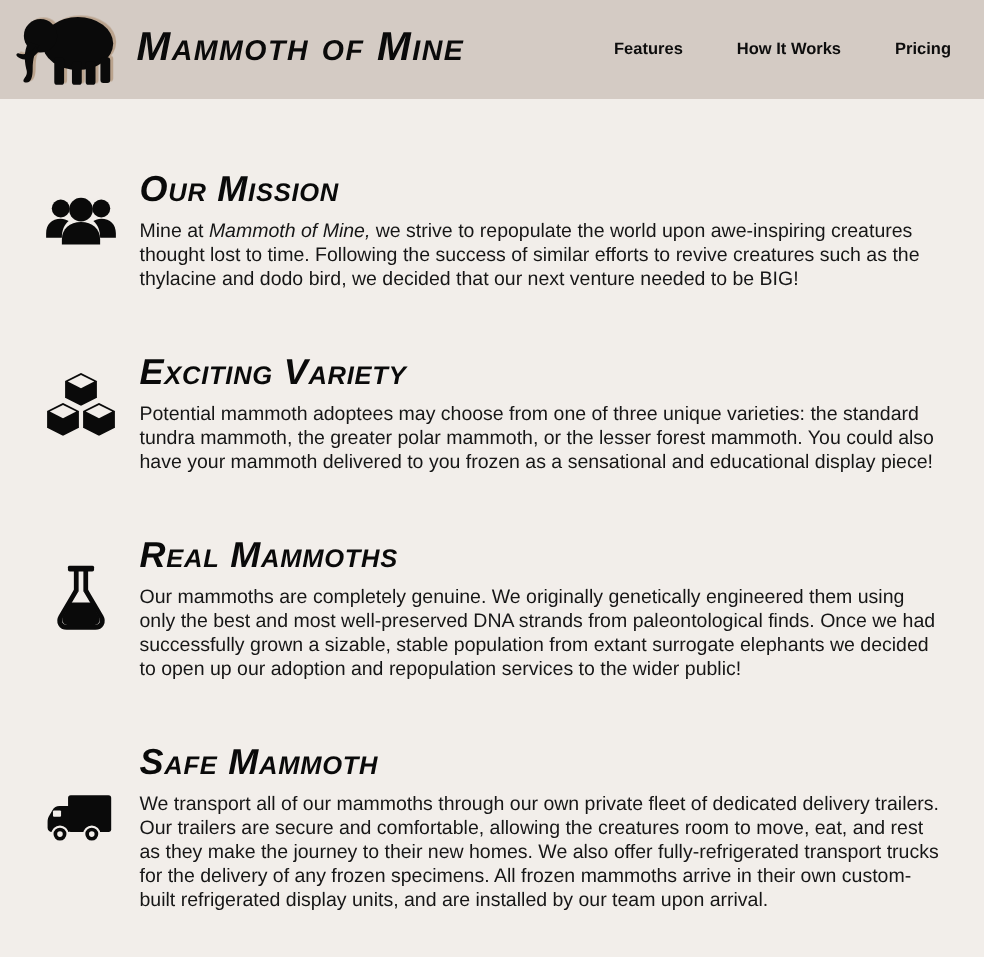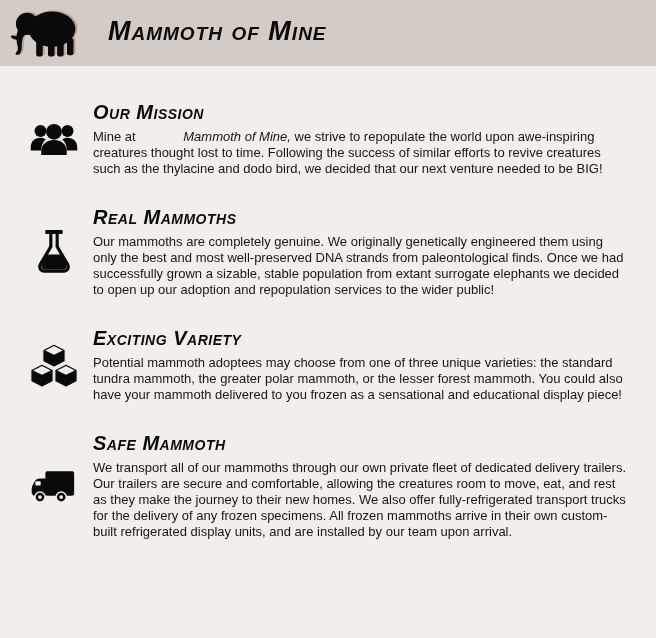--- a/index.html
+++ b/index.html
@@ -15,21 +15,21 @@
     width:656px;height:638px;overflow:hidden;
     background:var(--page-bg);color:var(--text-color);
   }
 
   
   .site-header{
     height:66px;background:var(--header-bg);
     display:flex;align-items:center;
     padding:0 22px 0 10px;
   }
-  .brand{display:flex;align-items:center;gap:26px;cursor:pointer;}
+  .brand{display:flex;align-items:center;gap:9px;cursor:pointer;}
   .brand svg{display:block;filter:drop-shadow(2px -1px 0 rgba(155,115,75,.45));}
   .brand-title{
     font-size:27px;font-weight:bold;font-style:italic;
     font-variant:small-caps;letter-spacing:1px;color:#0a0a0a;
     white-space:nowrap;line-height:1;padding-bottom:4px;
   }
   .main-nav{margin-left:auto;display:flex;gap:36px;}
   .nav-link{
     font-size:11px;font-weight:bold;color:#0d0d0d;
     text-decoration:none;cursor:pointer;
@@ -38,29 +38,29 @@
   
   .content{padding:36px 26px 0 15px;}
   .feature{display:flex;align-items:center;margin-bottom:30px;}
   .icon-col{
     width:78px;flex-shrink:0;
     display:flex;justify-content:center;align-items:center;
   }
   .icon-col svg{display:block;}
   .text-col{flex:1;min-width:0;}
   .feature-title{
-    margin:0 0 7px 0;
-    font-size:20px;font-weight:bold;font-style:italic;
+    margin:13px 0 7px 0;
+    font-size:24px;font-weight:bold;font-style:italic;
     font-variant:small-caps;letter-spacing:.5px;color:#0a0a0a;
     line-height:1;
   }
   .feature-text{
     margin:0;font-size:13px;line-height:16px;color:#161616;
   }
-  .feature-text em{font-style:italic;margin-left:44px;}
+  .feature-text em{font-style:italic;}
   .feature-text strong{font-weight:normal;}
 </style>
 </head>
 <body>
 
 <div class="page">
 
   <header class="site-header">
     <div class="brand">
       <span>
@@ -70,54 +70,43 @@
           <rect x="40" y="50" width="10" height="28" rx="3"></rect>
           <rect x="58" y="54" width="10" height="24" rx="3"></rect>
           <rect x="72" y="54" width="10" height="24" rx="3"></rect>
           <rect x="87" y="50" width="10" height="26" rx="3"></rect>
           <path d="M14 34 C8 44 10 56 12 64 C13 70 7 72 9 75 C16 78 18 70 18 62 C18 52 20 44 25 38 Z"></path>
           <path d="M24 44 C16 54 7 54 2 49 C0.5 47 2 45.5 4 46 C10 48 16 46 21 39 Z"></path>
         </svg>
       </span>
       <span class="brand-title">Mammoth of Mine</span>
     </div>
+    <nav class="main-nav">
+      <a class="nav-link">Features</a>
+      <a class="nav-link">How It Works</a>
+      <a class="nav-link">Pricing</a>
+    </nav>
   </header>
 
   <main class="content">
 
     <section class="feature">
       <div class="icon-col">
         <svg width="48" height="40" viewBox="0 0 64 52" fill="#0a0a0a" xmlns="http://www.w3.org/2000/svg">
           <circle cx="14" cy="14" r="8"></circle>
           <path d="M1 40 v-4 c0-8 5-13 13-13 c2.8 0 5.2 .8 7 2.2 c-4 3.4-6 8.2-6 14.8 Z"></path>
           <circle cx="50" cy="14" r="8"></circle>
           <path d="M63 40 v-4 c0-8-5-13-13-13 c-2.8 0-5.2 .8-7 2.2 c4 3.4 6 8.2 6 14.8 Z"></path>
           <circle cx="32" cy="15" r="10.5"></circle>
           <path d="M15 46 v-4.5 c0-9.5 7-15.5 17-15.5 s17 6 17 15.5 V46 Z"></path>
         </svg>
       </div>
       <div class="text-col">
         <h2 class="feature-title">Our Mission</h2>
         <p class="feature-text"><span>Mine at </span><em>Mammoth of Mine,</em><span> we strive to repopulate the world upon awe-inspiring creatures thought lost to time. Following the success of similar efforts to revive creatures such as the thylacine and dodo bird, we decided that our next venture needed to be </span><strong>BIG!</strong></p>
-      </div>
-    </section>
-
-    <section class="feature">
-      <div class="icon-col">
-        <svg width="38" height="46" viewBox="0 0 48 58" xmlns="http://www.w3.org/2000/svg">
-          <rect x="13" y="0" width="22" height="5" rx="1.5" fill="#0a0a0a"></rect>
-          <rect x="18" y="4" width="4" height="18" fill="#0a0a0a"></rect>
-          <rect x="26" y="4" width="4" height="18" fill="#0a0a0a"></rect>
-          <path d="M20 21 L7 43 c-2.5 4.5 0 9 5 9 h24 c5 0 7.5-4.5 5-9 L28 21" fill="none" stroke="#0a0a0a" stroke-width="4"></path>
-          <path d="M15.5 31 L9 42.5 c-2 3.7 0 7.5 3.5 7.5 h23 c3.5 0 5.5-3.8 3.5-7.5 L32.5 31 Z" fill="#0a0a0a"></path>
-        </svg>
-      </div>
-      <div class="text-col">
-        <h2 class="feature-title">Real Mammoths</h2>
-        <p class="feature-text">Our mammoths are completely genuine. We originally genetically engineered them using only the best and most well-preserved DNA strands from paleontological finds. Once we had successfully grown a sizable, stable population from extant surrogate elephants we decided to open up our adoption and repopulation services to the wider public!</p>
       </div>
     </section>
 
     <section class="feature">
       <div class="icon-col">
         <svg width="48" height="44" viewBox="0 0 60 55" xmlns="http://www.w3.org/2000/svg">
           <g transform="translate(16,0)">
             <polygon points="14,0 28,7 28,22 14,29 0,22 0,7" fill="#0a0a0a" stroke="#f2eeea" stroke-width="1.5"></polygon>
             <polygon points="14,2.5 25,8 14,13.5 3,8" fill="#f2eeea"></polygon>
           </g>
@@ -132,20 +121,36 @@
         </svg>
       </div>
       <div class="text-col">
         <h2 class="feature-title">Exciting Variety</h2>
         <p class="feature-text">Potential mammoth adoptees may choose from one of three unique varieties: the standard tundra mammoth, the greater polar mammoth, or the lesser forest mammoth. You could also have your mammoth delivered to you frozen as a sensational and educational display piece!</p>
       </div>
     </section>
 
     <section class="feature">
       <div class="icon-col">
+        <svg width="38" height="46" viewBox="0 0 48 58" xmlns="http://www.w3.org/2000/svg">
+          <rect x="13" y="0" width="22" height="5" rx="1.5" fill="#0a0a0a"></rect>
+          <rect x="18" y="4" width="4" height="18" fill="#0a0a0a"></rect>
+          <rect x="26" y="4" width="4" height="18" fill="#0a0a0a"></rect>
+          <path d="M20 21 L7 43 c-2.5 4.5 0 9 5 9 h24 c5 0 7.5-4.5 5-9 L28 21" fill="none" stroke="#0a0a0a" stroke-width="4"></path>
+          <path d="M15.5 31 L9 42.5 c-2 3.7 0 7.5 3.5 7.5 h23 c3.5 0 5.5-3.8 3.5-7.5 L32.5 31 Z" fill="#0a0a0a"></path>
+        </svg>
+      </div>
+      <div class="text-col">
+        <h2 class="feature-title">Real Mammoths</h2>
+        <p class="feature-text">Our mammoths are completely genuine. We originally genetically engineered them using only the best and most well-preserved DNA strands from paleontological finds. Once we had successfully grown a sizable, stable population from extant surrogate elephants we decided to open up our adoption and repopulation services to the wider public!</p>
+      </div>
+    </section>
+
+    <section class="feature">
+      <div class="icon-col">
         <svg width="46" height="32" viewBox="0 0 64 44" xmlns="http://www.w3.org/2000/svg">
           <rect x="20" y="0" width="40" height="34" rx="2.5" fill="#0a0a0a"></rect>
           <path d="M21 10 H12 c-2.8 0-5 1.4-6.5 3.8 L2.8 18.6 C1.6 20.4 1 22.4 1 24.5 V30 c0 2.2 1.8 4 4 4 h16 Z" fill="#0a0a0a"></path>
           <rect x="6" y="14" width="7.5" height="6" rx="1" fill="#f2eeea"></rect>
           <circle cx="12.5" cy="36" r="7" fill="#0a0a0a" stroke="#f2eeea" stroke-width="2"></circle>
           <circle cx="12.5" cy="36" r="2.6" fill="#f2eeea"></circle>
           <circle cx="42" cy="36" r="7" fill="#0a0a0a" stroke="#f2eeea" stroke-width="2"></circle>
           <circle cx="42" cy="36" r="2.6" fill="#f2eeea"></circle>
         </svg>
       </div>

